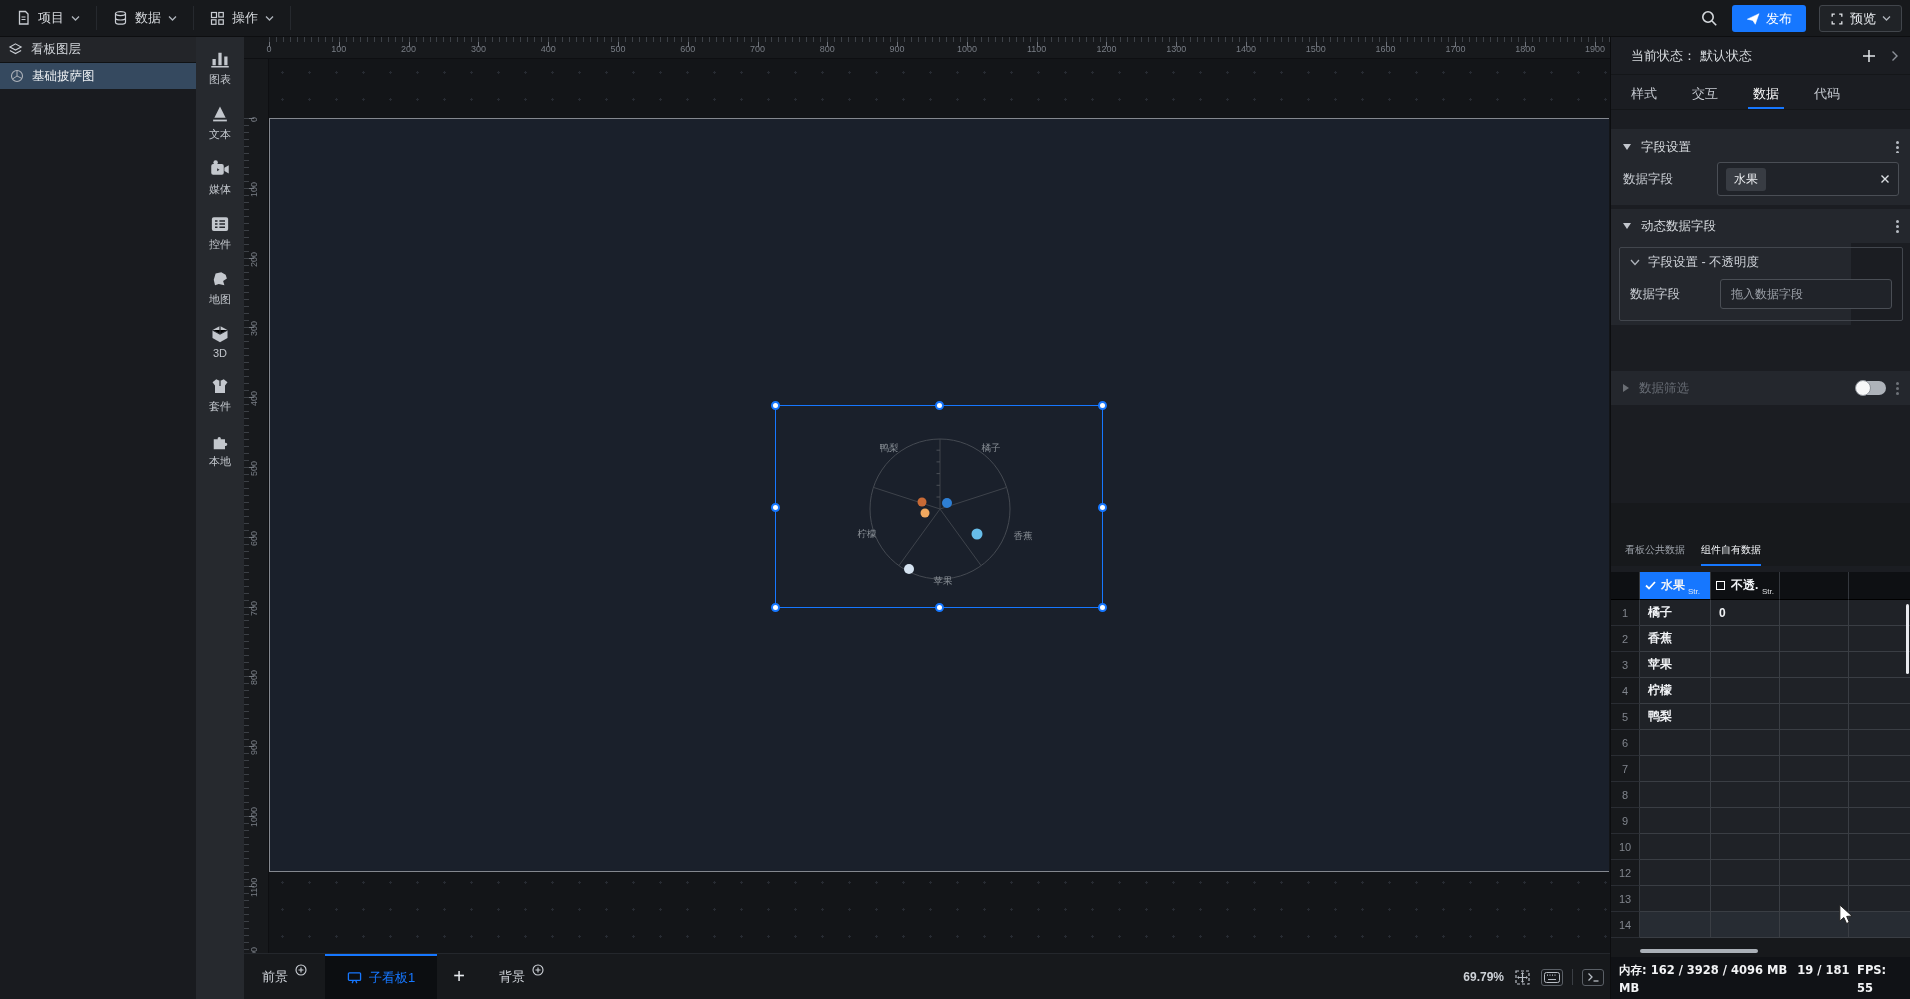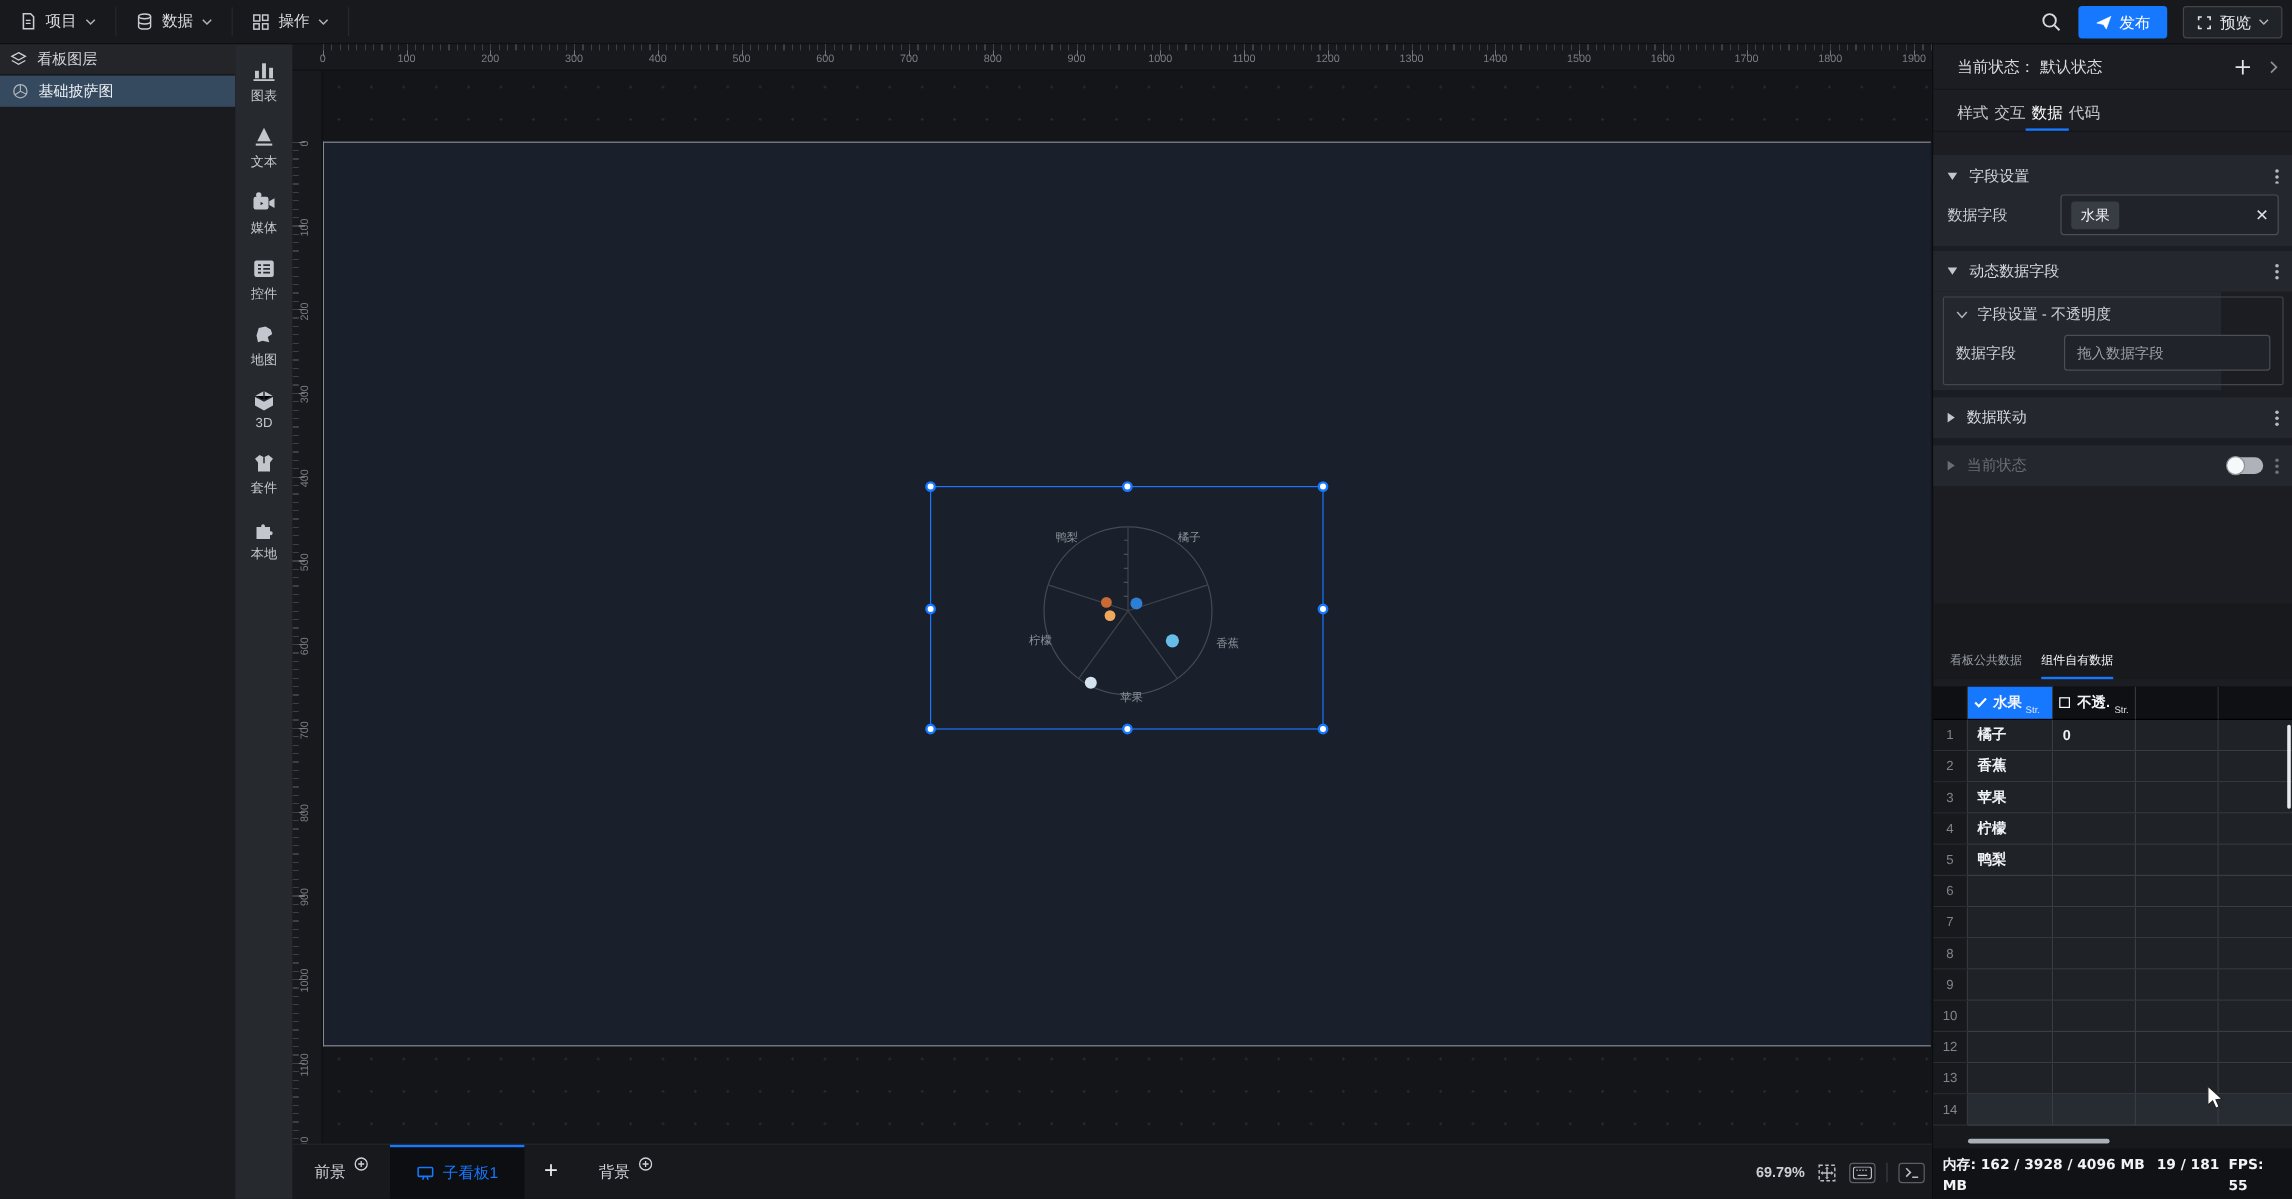--- a/index.html
+++ b/index.html
@@ -45,21 +45,21 @@
   .sheet-tab { display:flex; align-items:center; gap:7px; padding:0 18px; font-size:13px; color:#cfd3d9; position:relative; cursor:pointer; }
   .sheet-tab .sup { position:relative; top:-7px; }
   .sheet-tab.active { background:#0c0e11; color:#1677ff; border-top:2px solid #1677ff; padding:0 22px; }
   .tab-plus { display:flex; align-items:center; padding:0 16px; color:#e8ebef; font-size:20px; cursor:pointer; }
   #tabbar-right { position:absolute; right:6px; top:0; height:46px; display:flex; align-items:center; gap:9px; color:#cdd1d7; font-size:12px; }
   .mini-btn { width:22px; height:17px; border:1px solid #5a5f66; border-radius:3px; display:flex; align-items:center; justify-content:center; }
 
   
   #inspector { position:absolute; left:1610px; top:37px; width:300px; height:962px; background:#1b1d22; border-left:1px solid #0c0d0f; }
   #state-row { position:absolute; left:0; top:0; width:300px; height:38px; display:flex; align-items:center; padding:0 12px 0 20px; font-size:13px; color:#d6dade; border-bottom:1px solid #141619; }
-  #insp-tabs { position:absolute; left:0; top:42px; width:300px; height:31px; display:flex; gap:5px; padding:0 20px; font-size:13px; color:#c6cad1; border-bottom:1px solid #141619; }
+  #insp-tabs { position:absolute; left:0; top:42px; width:300px; height:31px; display:flex; gap:35px; padding:0 20px; font-size:13px; color:#c6cad1; border-bottom:1px solid #141619; }
   .itab { position:relative; display:flex; align-items:center; cursor:pointer; }
   .itab.active { color:#fff; }
   .itab.active::after { content:""; position:absolute; left:-5px; right:-5px; bottom:0; height:2px; background:#1677ff; }
   .sect { position:absolute; left:0; width:300px; background:#24272d; display:flex; align-items:center; padding:0 12px; font-size:12.5px; color:#d6dade; }
   .sect .caret { margin-right:10px; }
   .kebab { margin-left:auto; display:flex; flex-direction:column; gap:2px; cursor:pointer; }
   .kebab i { width:3px; height:3px; border-radius:50%; background:#b7bcc3; }
   .caret-down { width:0; height:0; border-left:4.5px solid transparent; border-right:4.5px solid transparent; border-top:6px solid #c2c6cd; }
   .caret-right { width:0; height:0; border-top:4.5px solid transparent; border-bottom:4.5px solid transparent; border-left:6px solid #c2c6cd; }
   .fieldrow { position:absolute; left:0; width:300px; background:#24272d; display:flex; align-items:center; padding:0 12px; font-size:12.5px; color:#c9cdd3; }
@@ -471,33 +471,24 @@
       </div>
       <div style="display:flex;align-items:center;padding:8px 10px 0 10px;font-size:12.5px;color:#c9cdd3">
         <span>数据字段</span>
         <div class="input" style="margin-left:auto;width:172px;height:30px;padding:0 10px;color:#9ba0a8;font-size:12px">
           <span>拖入数据字段</span>
         </div>
       </div>
     </div>
   </div>
 
-  <div class="sect" style="top:294px;height:34px">
-    <span class="caret caret-right"></span>
-    <span>数据联动</span>
-    <span class="kebab">
-        <i></i>
-        <i></i>
-        <i></i>
-      </span>
-  </div>
 
   <div class="sect" style="top:334px;height:34px">
     <span class="caret caret-right" style="opacity:.45"></span>
-    <span class="dim">当前状态</span>
+    <span class="dim">数据筛选</span>
     <span class="toggle">
         <span class="knob"></span>
       </span>
     <span class="kebab" style="margin-left:0;opacity:.5">
         <i></i>
         <i></i>
         <i></i>
       </span>
   </div>
 

